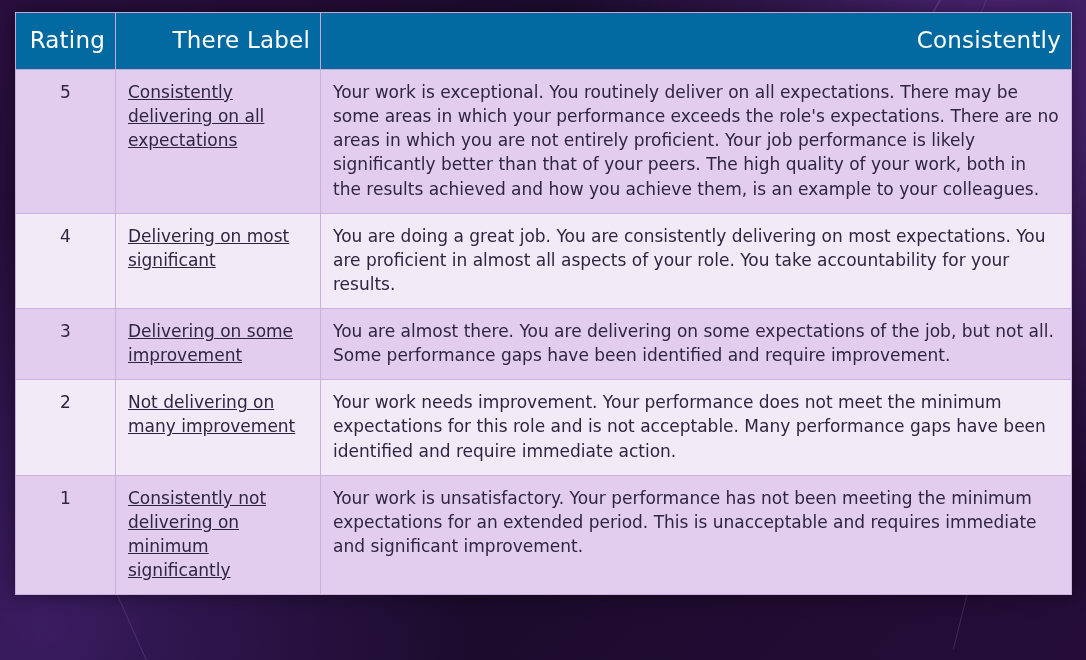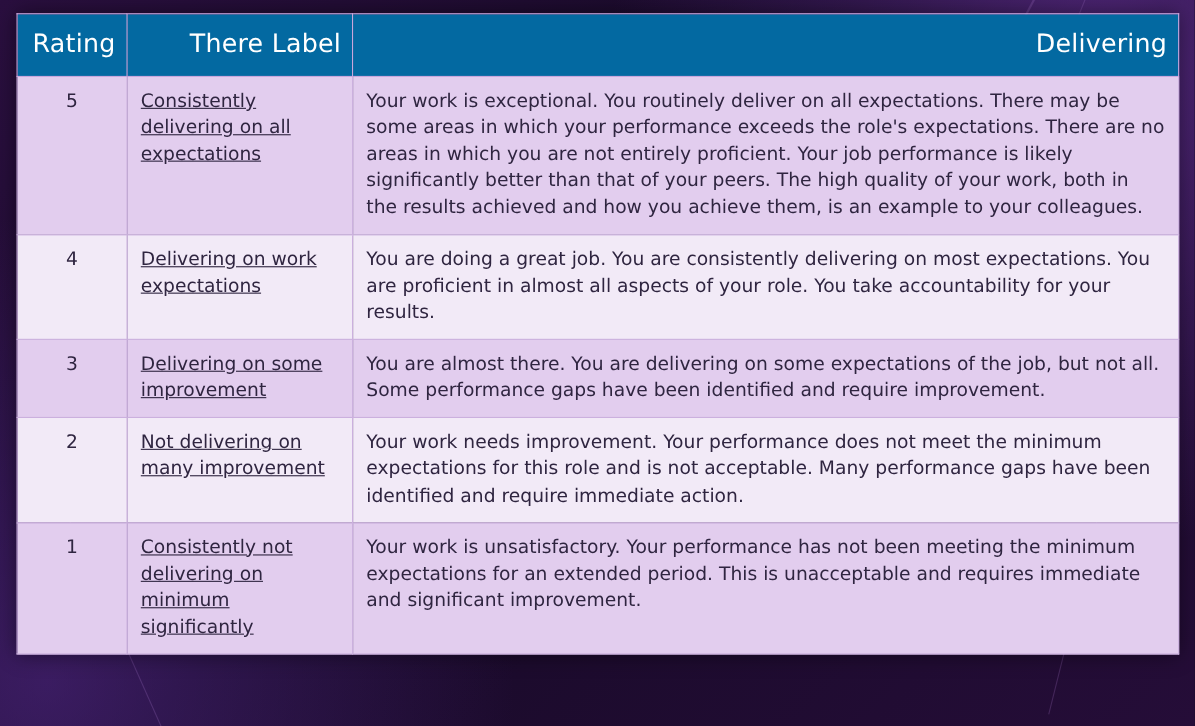--- a/index.html
+++ b/index.html
@@ -104,32 +104,32 @@
   <table class="rating-table">
     <colgroup>
       <col class="c-rating">
       <col class="c-label">
       <col class="c-desc">
     </colgroup>
     <thead>
       <tr>
         <th>Rating</th>
         <th>There Label</th>
-        <th>Delivering</th>
+        <th>Consistently</th>
       </tr>
     </thead>
     <tbody>
       <tr class="band-a">
         <td class="col-rating">5</td>
         <td class="col-label">Consistently delivering on all expectations</td>
         <td class="col-desc">Your work is exceptional. You routinely deliver on all expectations. There may be some areas in which your performance exceeds the role's expectations. There are no areas in which you are not entirely proficient. Your job performance is likely significantly better than that of your peers. The high quality of your work, both in the results achieved and how you achieve them, is an example to your colleagues.</td>
       </tr>
       <tr class="band-b">
         <td class="col-rating">4</td>
-        <td class="col-label">Delivering on work expectations</td>
+        <td class="col-label">Delivering on most significant</td>
         <td class="col-desc">You are doing a great job.  You are consistently delivering on most expectations.  You are proficient in almost all aspects of your role.  You take accountability for your results.</td>
       </tr>
       <tr class="band-a">
         <td class="col-rating">3</td>
         <td class="col-label">Delivering on some improvement</td>
         <td class="col-desc">You are almost there. You are delivering on some expectations of the job, but not all. Some performance gaps have been identified and require improvement.</td>
       </tr>
       <tr class="band-b">
         <td class="col-rating">2</td>
         <td class="col-label">Not delivering on many improvement</td>

